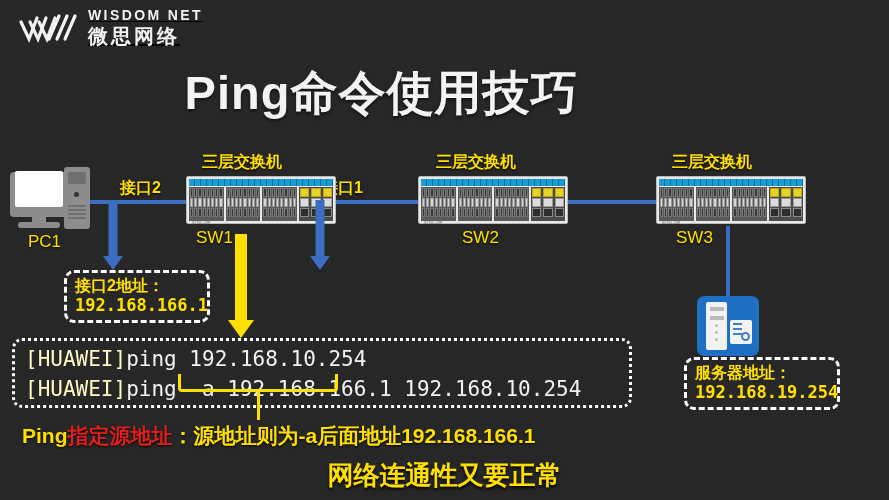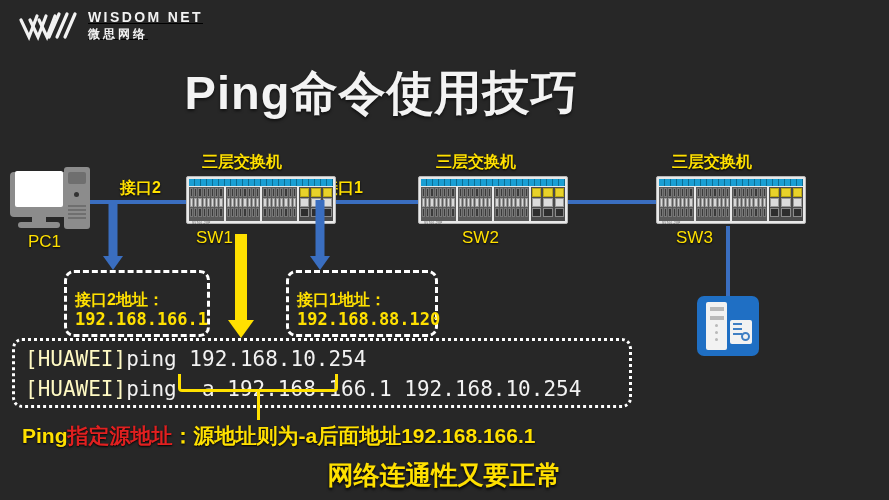--- a/index.html
+++ b/index.html
@@ -10,21 +10,21 @@
     overflow: hidden;
   }
   #stage { position: relative; width: 889px; height: 500px; background: #272727; }
 
   
   .logo-wrap { position: absolute; left: 18px; top: 8px; display: flex; align-items: center; gap: 8px; text-decoration: underline; }
   .logo-mark { width: 62px; height: 34px; position: relative; }
   .logo-mark svg { display: block; }
   .logo-text { display: flex; flex-direction: column; justify-content: center; line-height: 1; }
   .logo-en { color: #f2f2f2; font-size: 14px; font-weight: bold; letter-spacing: 2.4px; }
-  .logo-cn { color: #f2f2f2; font-size: 12px; font-weight: bold; letter-spacing: 3px; margin-top: 4px; }
+  .logo-cn { color: #f2f2f2; font-size: 20px; font-weight: bold; letter-spacing: 3px; margin-top: 4px; }
 
   
   .page-title {
     position: absolute; left: 0; top: 62px; width: 763px;
     text-align: center; color: #f3f3f3;
     font-size: 47px; font-weight: bold; letter-spacing: 1px;
     text-shadow: 0 2px 3px rgba(0,0,0,.55);
   }
 
   
@@ -86,21 +86,21 @@
                  background: #b9b9b9; border-radius: 50%; }
   .srv-card { position: absolute; left: 33px; top: 24px; width: 22px; height: 24px;
               background: #f2f2f2; border-radius: 2px; }
   .srv-card em { display: block; margin: 3px 0 0 3px; width: 9px; height: 2px; background: #3f7fc4; }
   .srv-card u { position: absolute; right: 2px; bottom: 3px; width: 9px; height: 9px;
                 border: 2px solid #3f7fc4; border-radius: 50%; }
 
   
   .callout { position: absolute; border: 3px dashed #ffffff; border-radius: 10px;
              padding: 4px 8px 5px; color: #ffe000; background: transparent; }
-  .callout .ln1 { font-size: 16px; font-weight: bold; line-height: 1.12; white-space: nowrap; margin-top: 14px; }
+  .callout .ln1 { font-size: 16px; font-weight: bold; line-height: 1.12; white-space: nowrap; }
   .callout .ln2 { font-family: "DejaVu Sans Mono", "Liberation Mono", monospace;
                   font-size: 17px; font-weight: bold; line-height: 1.2; white-space: nowrap; }
 
   
   .arrow { position: absolute; }
   .arrow .shaft { position: absolute; left: 50%; top: 0; transform: translateX(-50%); }
   .arrow .head { position: absolute; left: 50%; bottom: 0; transform: translateX(-50%);
                  width: 0; height: 0; }
   .arrow.blue .shaft { width: 9px; background: #3a6ec0; }
   .arrow.blue .head { border-left: 10px solid transparent; border-right: 10px solid transparent; }
@@ -646,25 +646,25 @@
   <div class="arrow yellow" style="left:228px; top:234px; width:26px; height:104px;">
     <div class="shaft" style="height:86px;"></div>
     <div class="head" style="border-top:18px solid #ffe000;"></div>
   </div>
 
   <div class="callout" style="left:64px; top:270px; width:146px;">
     <div class="ln1">接口2地址：</div>
     <div class="ln2">192.168.166.1</div>
   </div>
 
-  <div class="callout" style="left:286px; top:270px; width:152px;">
-    <div class="ln1">接口1地址：</div>
-    <div class="ln2">192.168.88.120</div>
-  </div>
-
+
+  <div class="callout" style="left:684px; top:357px; width:156px;">
+    <div class="ln1">服务器地址：</div>
+    <div class="ln2">192.168.19.254</div>
+  </div>
 
   <div class="cmd-box">
     <div class="cmd-line"><span class="prompt">[HUAWEI]</span><span>ping 192.168.10.254</span></div>
     <div class="cmd-line"><span class="prompt">[HUAWEI]</span><span>ping -a 192.168.166.1 192.168.10.254</span></div>
   </div>
 
   <div class="brace" style="left:178px; top:374px; width:160px; height:18px;"></div>
   <div class="brace-stem" style="left:257px; top:392px; height:28px;"></div>
 
   <div class="red-line"><span>Ping</span><span class="hl">指定源地址</span><span>：源地址则为-a后面地址192.168.166.1</span></div>

